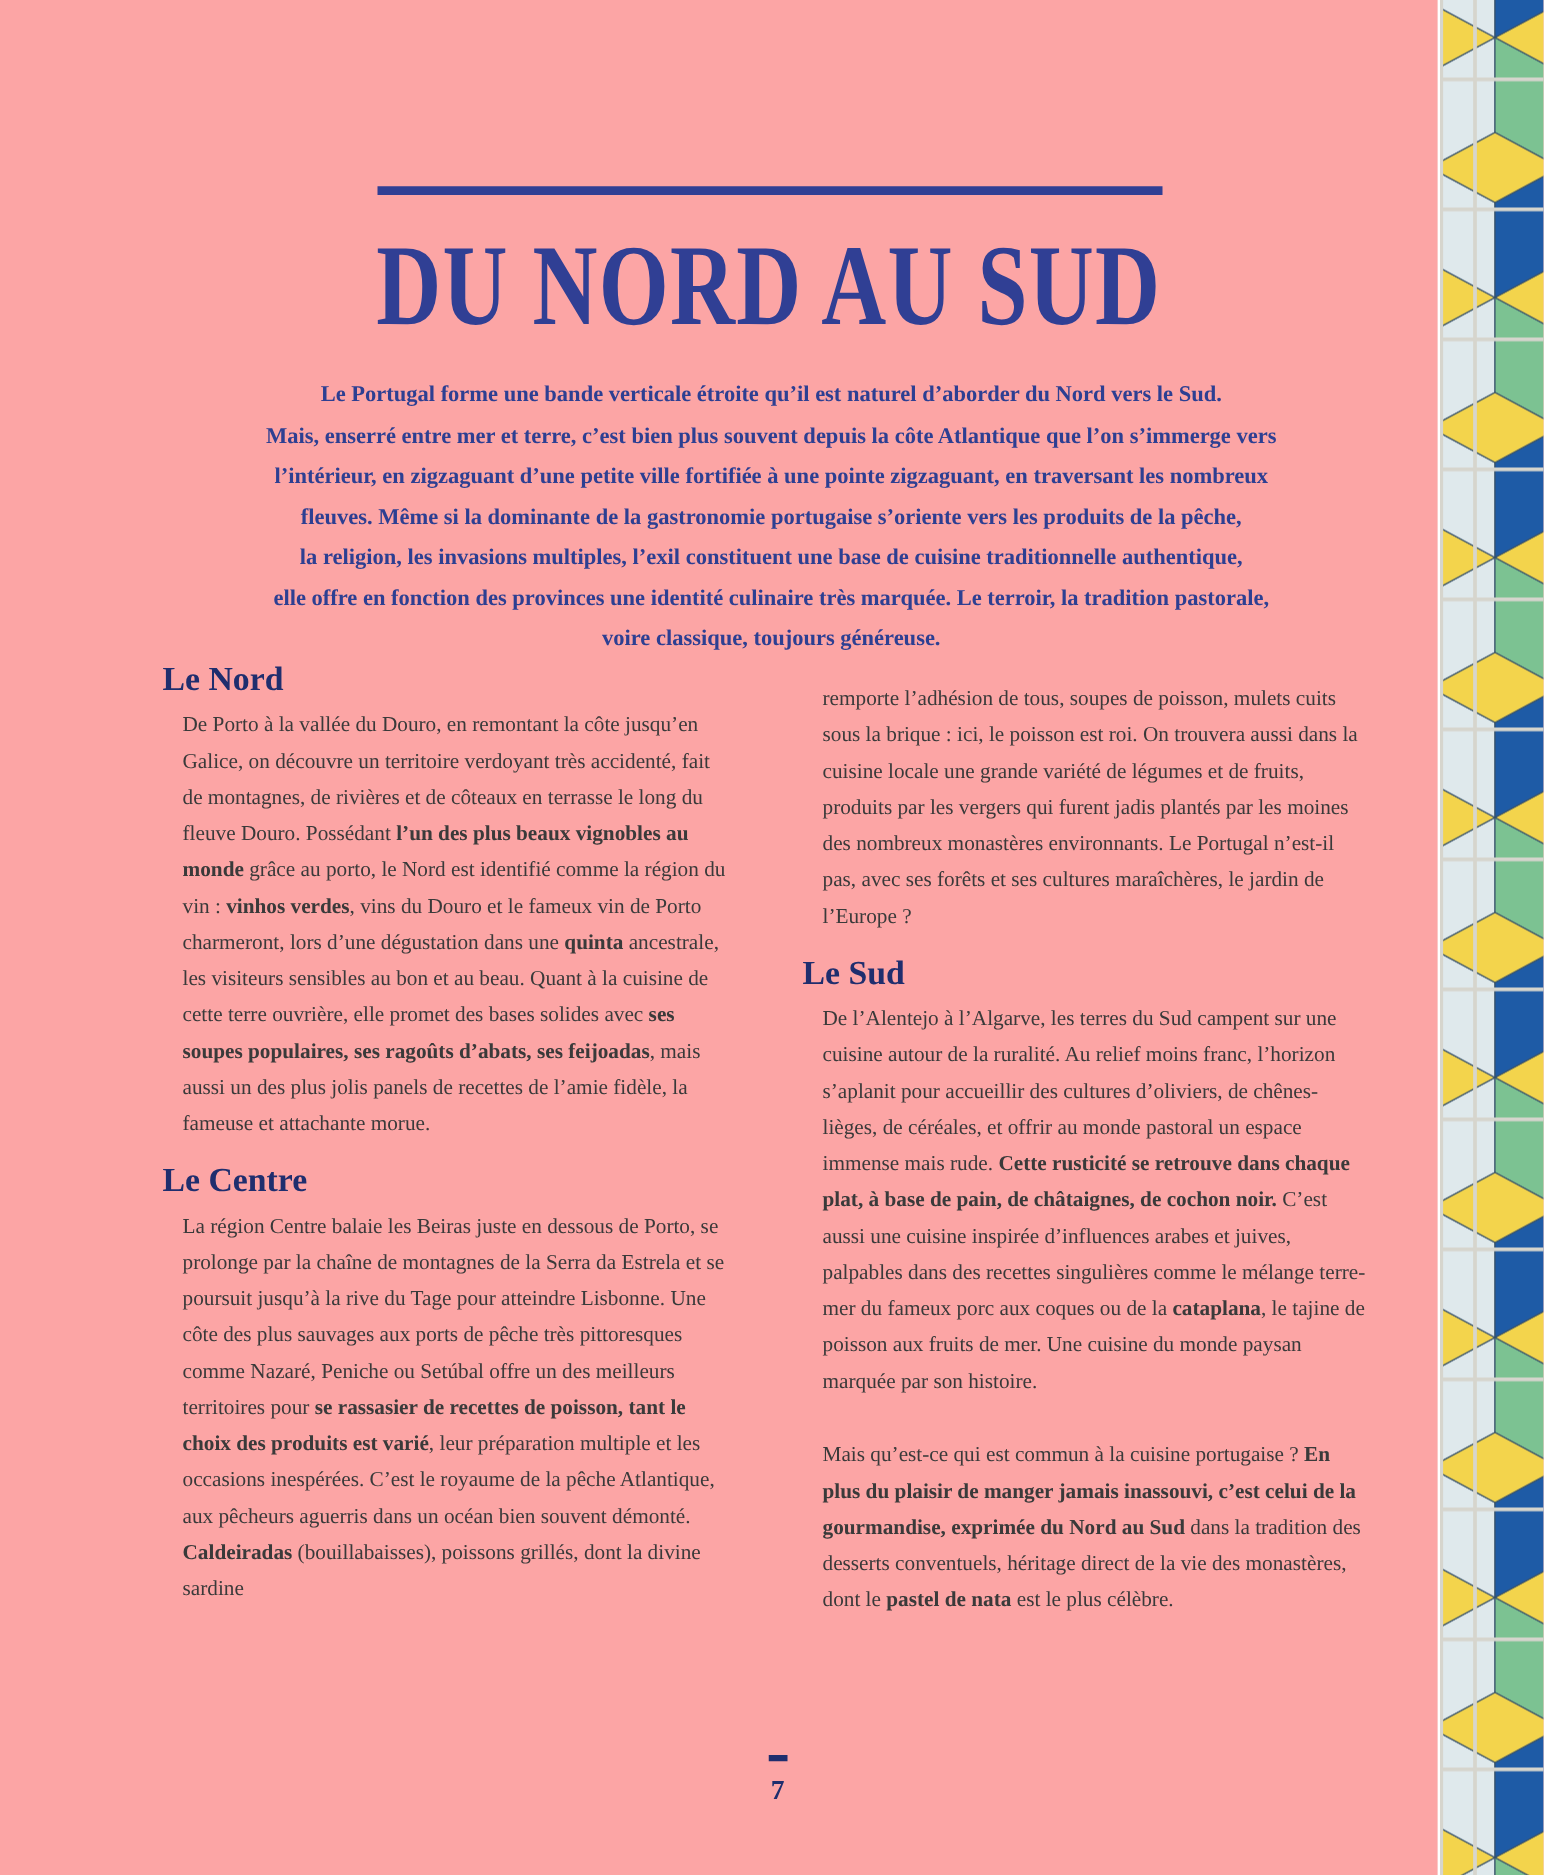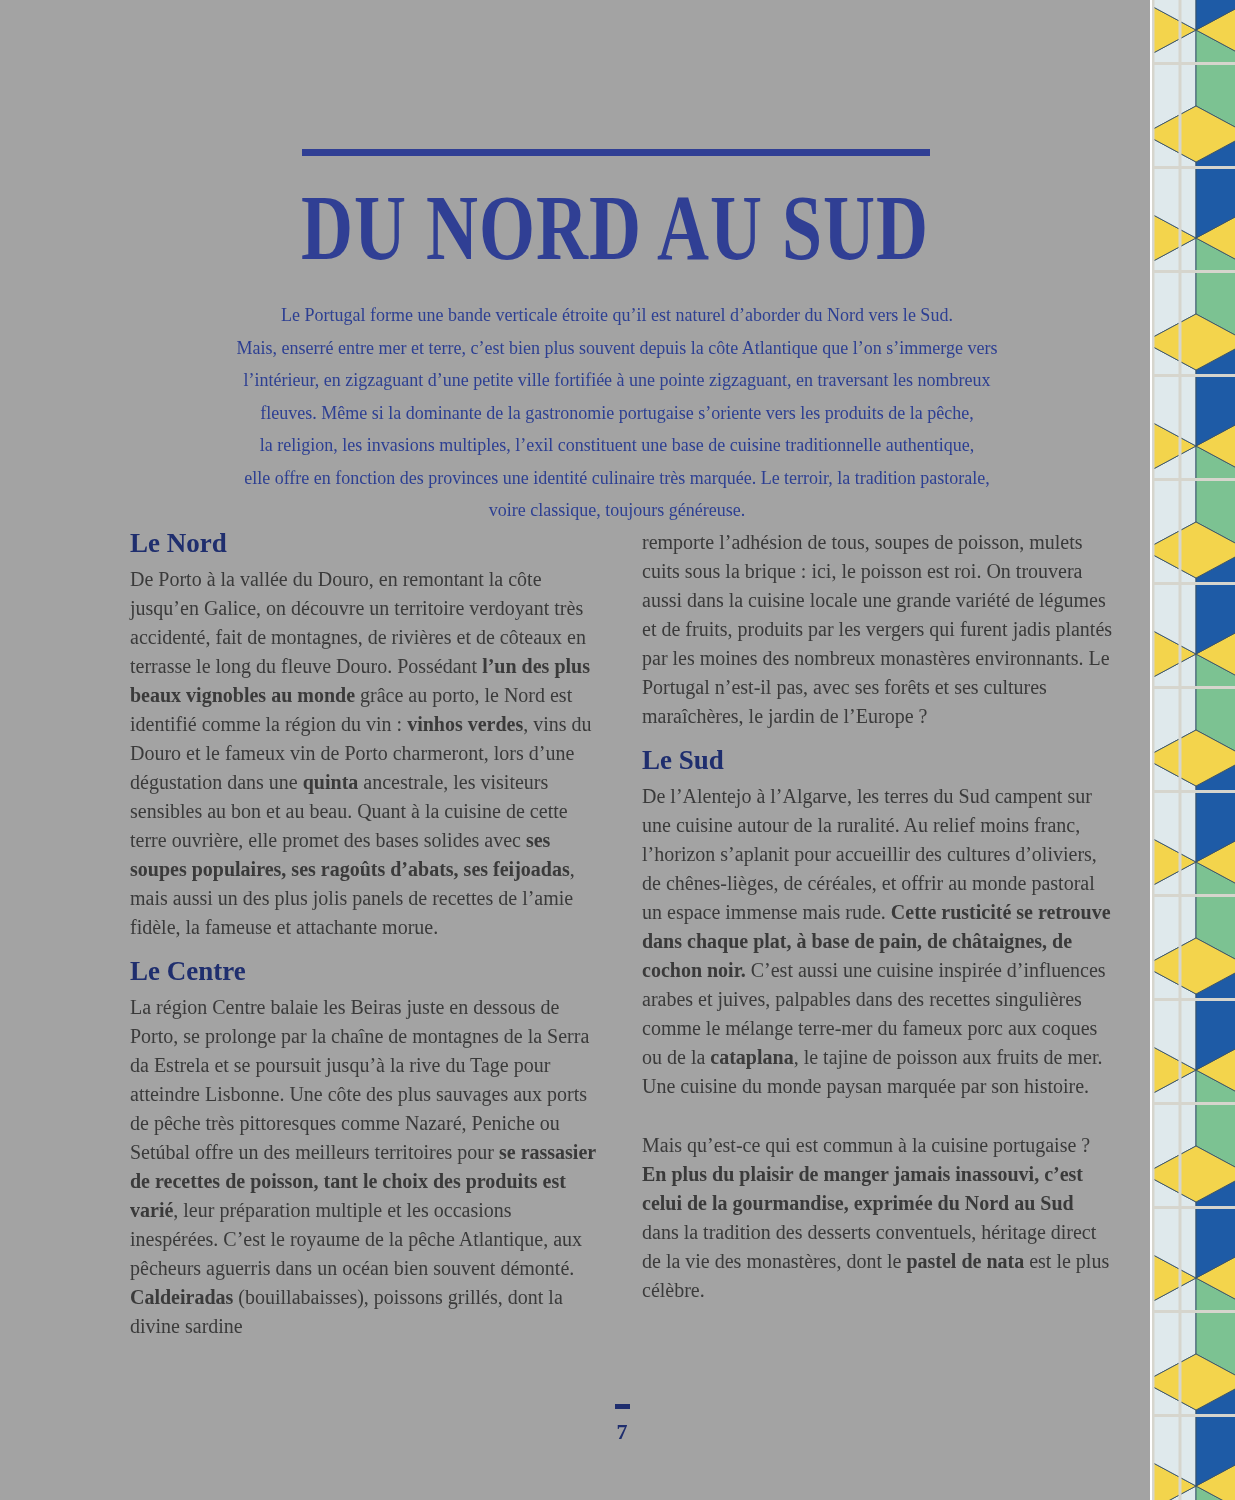--- a/index.html
+++ b/index.html
@@ -13,56 +13,56 @@
     --tile-blue:#1e5ba6;
     --tile-bg:#eef0e9;
     --tile-grout:#d6d5cd;
     --tile-outline:#355069;
   }
   html,body{margin:0;padding:0;}
   body{background:#ffffff;}
   .page{
     position:relative;
     width:1235px;height:1500px;
-    background:#a3a3a3;
+    background:#fca5a5;
     overflow:hidden;
     font-family:"Liberation Serif","DejaVu Serif",serif;
   }
   .title-rule{
     position:absolute;left:302px;top:149px;
     width:628px;height:7px;background:var(--navy);
   }
   .page-title{
     position:absolute;top:176px;left:85px;width:1060px;margin:0;
     text-align:center;
     font-size:72px;font-weight:bold;letter-spacing:1px;
     color:var(--navy);
     transform:scaleY(1.28);transform-origin:top center;
     white-space:nowrap;
   }
   .intro{
     position:absolute;top:299px;left:117px;width:1000px;
     text-align:center;color:var(--intro-blue);
-    font-weight:normal;font-size:18px;line-height:32.5px;
+    font-weight:bold;font-size:18px;line-height:32.5px;
   }
   .intro-line{white-space:nowrap;}
   .columns{
     position:absolute;top:528px;left:130px;width:984px;
     display:flex;gap:40px;justify-content:flex-end;
   }
   .col{width:472px;}
   .col h2{
     margin:0 0 6px 0;
     font-size:27px;line-height:31px;font-weight:bold;
     color:var(--heading-navy);
   }
   .col h2 + p{margin-top:0;}
   .col p{
-    margin:0;
-    font-size:20px;line-height:29px;
+    margin:16px;
+    font-size:17px;line-height:29px;
     color:var(--body-text);
   }
   .col p + h2{margin-top:14px;}
   .col p.spaced{margin-top:30px;}
   .run-b{font-weight:bold;}
   .run-bi{font-weight:bold;}
   .footer{
     position:absolute;top:1404px;left:130px;width:984px;
     text-align:center;
   }

